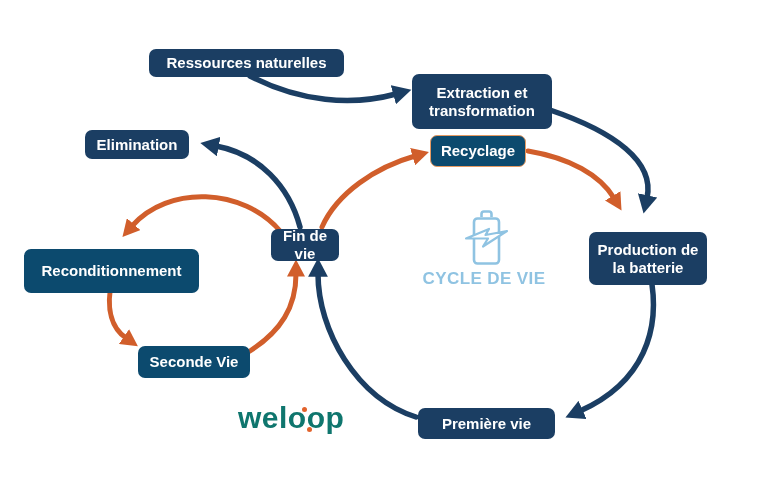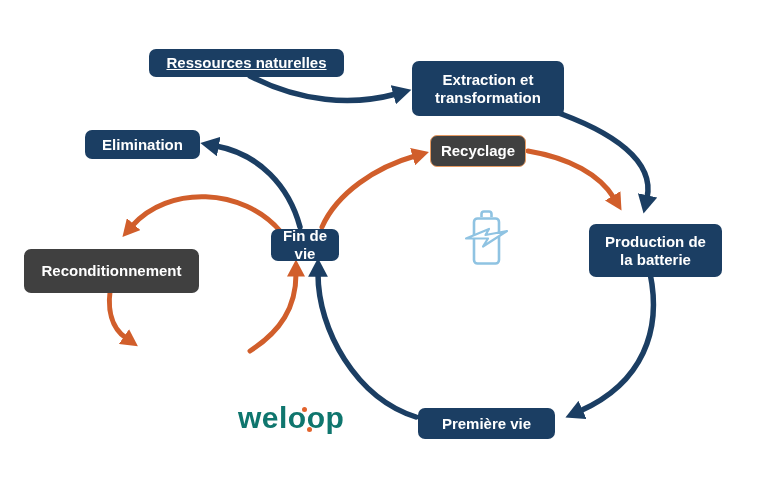--- a/index.html
+++ b/index.html
@@ -20,30 +20,30 @@
     font-size:15px;
     line-height:18px;
     text-align:center;
     border-radius:7px;
     display:flex;
     align-items:center;
     justify-content:center;
     padding:0 8px;
   }
   .node.navy   { background:#1B3E63; }
-  .node.orange { background:#404040; }
+  .node.orange { background:#0c4a6e; }
 
-  .n-ressources { left:149px; top:49px;  width:195px; height:28px;text-decoration:underline; }
-  .n-extraction { left:412px; top:61px;  width:152px; height:55px;text-align:center; }
+  .n-ressources { left:149px; top:49px;  width:195px; height:28px; }
+  .n-extraction { left:412px; top:74px;  width:140px; height:55px;text-align:center; }
   .n-recyclage  { left:430px; top:135px; width:96px;  height:32px; border:1px solid #e Aa; border:1px solid #e69a62; }
-  .n-elimination{ left:85px;  top:130px; width:115px; height:29px; }
+  .n-elimination{ left:85px;  top:130px; width:104px; height:29px; }
   .n-findevie   { left:271px; top:229px; width:68px;  height:32px; }
   .n-recond     { left:24px;  top:249px; width:175px; height:44px; }
   .n-seconde    { left:138px; top:346px; width:112px; height:32px; }
-  .n-production { left:589px; top:224px; width:133px; height:53px; }
+  .n-production { left:589px; top:232px; width:118px; height:53px; }
   .n-premiere   { left:418px; top:408px; width:137px; height:31px;text-align:right; }
 
   .center-title {
     position:absolute;
     left:369px; top:268px; width:230px;
     text-align:center;
     color:#8FC3E2;
     font-weight:800;
     font-size:17px;
     line-height:22px;
@@ -106,23 +106,25 @@
       <polygon points="466,238.5 489,229 485.5,235 507,231 483,246.5 488,238.5" fill="#ffffff" stroke="#8FC3E2" stroke-width="2.2" stroke-linejoin="round"></polygon>
     </g>
   </svg>
 
   <div class="node navy n-ressources">Ressources naturelles</div>
   <div class="node navy n-extraction">Extraction et transformation</div>
   <div class="node orange n-recyclage">Recyclage</div>
   <div class="node navy n-elimination">Elimination</div>
   <div class="node navy n-findevie">Fin de vie</div>
   <div class="node orange n-recond">Reconditionnement</div>
+  <div class="node orange n-seconde">Seconde Vie</div>
   <div class="node navy n-production">Production de la batterie</div>
   <div class="node navy n-premiere">Première vie</div>
 
   <div class="center-title">
+    <span>CYCLE DE VIE</span>
   </div>
 
   <div class="logo">
     <span>wel</span><span class="o o1">o</span><span class="o o2">o</span><span>p</span>
   </div>
 
 </div>
 
 </body></html>

